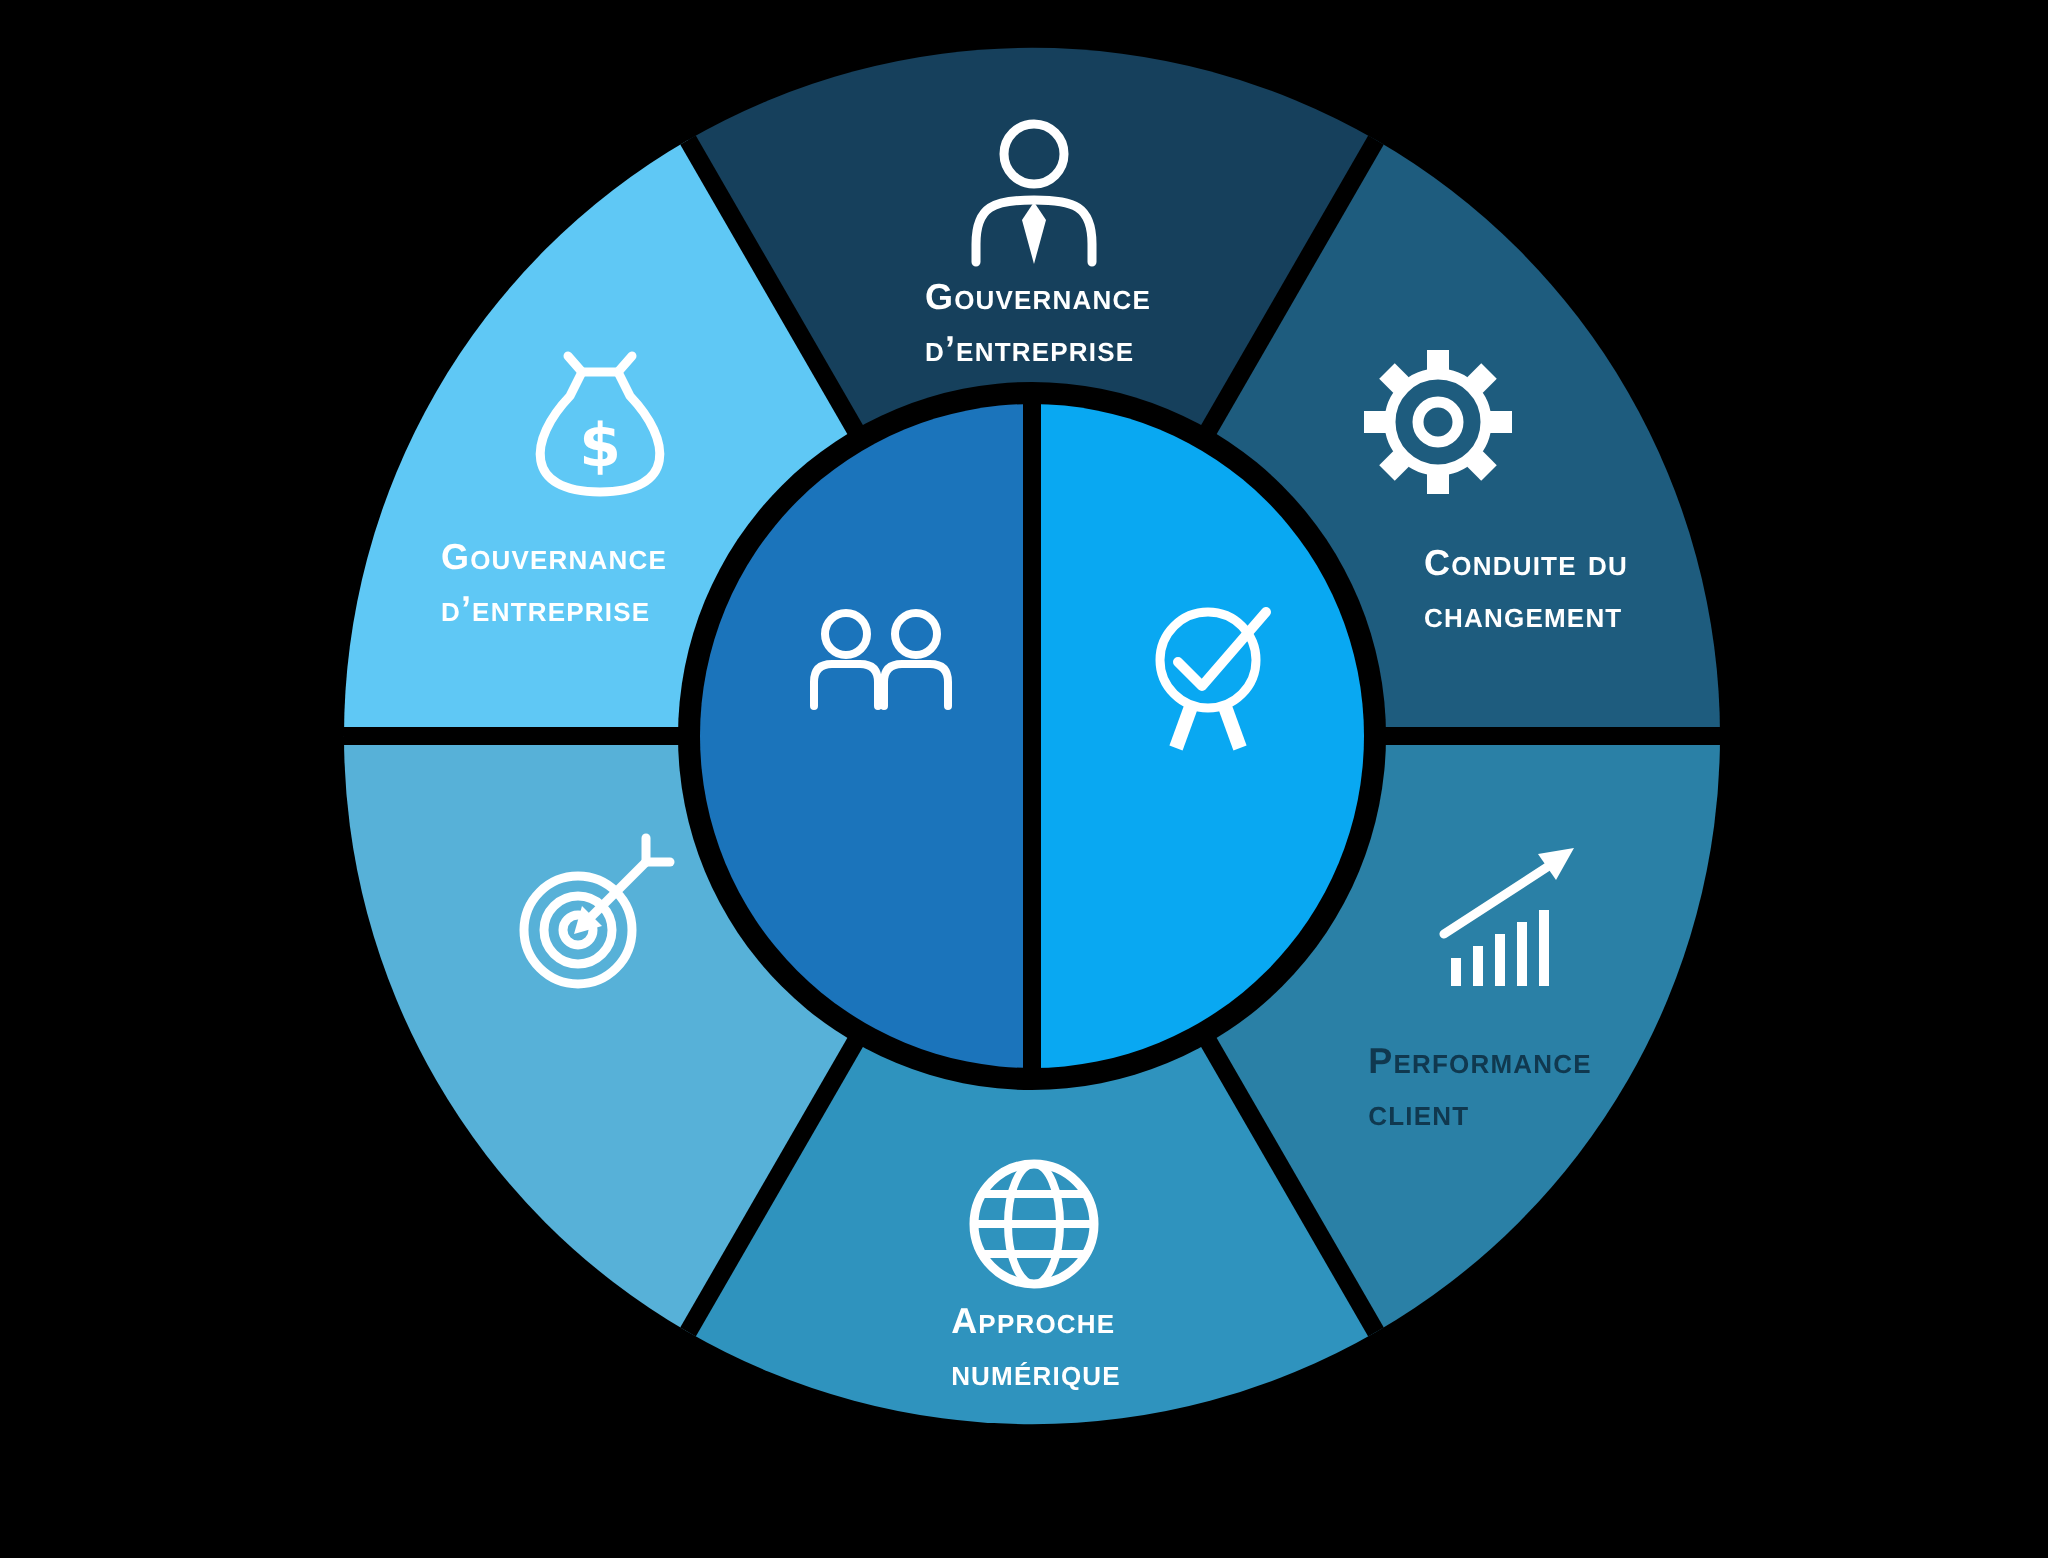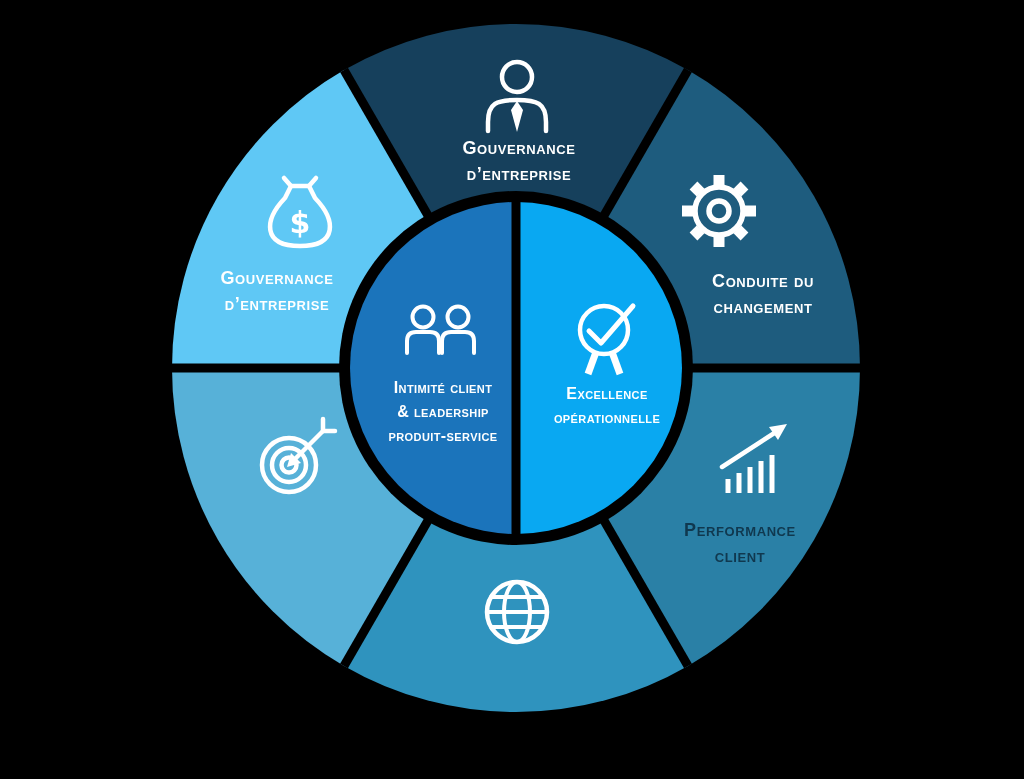--- a/index.html
+++ b/index.html
@@ -15,21 +15,20 @@
   .icon-thick{stroke:#ffffff;fill:none;stroke-width:11;stroke-linecap:butt;}
   .icon-ribbon{stroke:#ffffff;fill:none;stroke-width:7;stroke-linecap:butt;}
   .icon-bar{stroke:#ffffff;fill:none;stroke-width:5;stroke-linecap:butt;}
   .icon-thin{stroke:#ffffff;fill:none;stroke-width:4;stroke-linecap:round;}
   .label{
     position:absolute;
     transform:translate(-50%,-50%);
     color:#ffffff;
     font-weight:700;
     font-variant:small-caps;
-    text-align:center;
     letter-spacing:0.6px;
     white-space:pre-line;
     font-size:18px;
     line-height:1.42;
   }
   .label--inner{font-size:16px;line-height:1.5;letter-spacing:0.4px;}
   .dollar{
     font-family:"DejaVu Sans", sans-serif;
     font-weight:bold;
     fill:#ffffff;
@@ -142,25 +141,22 @@
 
   <div class="label" style="left:519px;top:162px">Gouvernance
 d’entreprise</div>
 
   <div class="label" style="left:763px;top:295px">Conduite du
 changement</div>
 
   <div class="label" style="left: 740px; top: 544px; color: rgb(16, 56, 79);">Performance
 client</div>
 
+  <div class="label" style="left:518px;top:674px">Approche
+numérique</div>
 
 
   <div class="label" style="left:277px;top:292px">Gouvernance
 d’entreprise</div>
 
-  <div class="label label--inner" style="left:443px;top:412px">Intimité client
-&amp; leadership
-produit-service</div>
 
-  <div class="label label--inner" style="left:607px;top:406px">Excellence
-opérationnelle</div>
 
 </div>
 
 </body></html>

